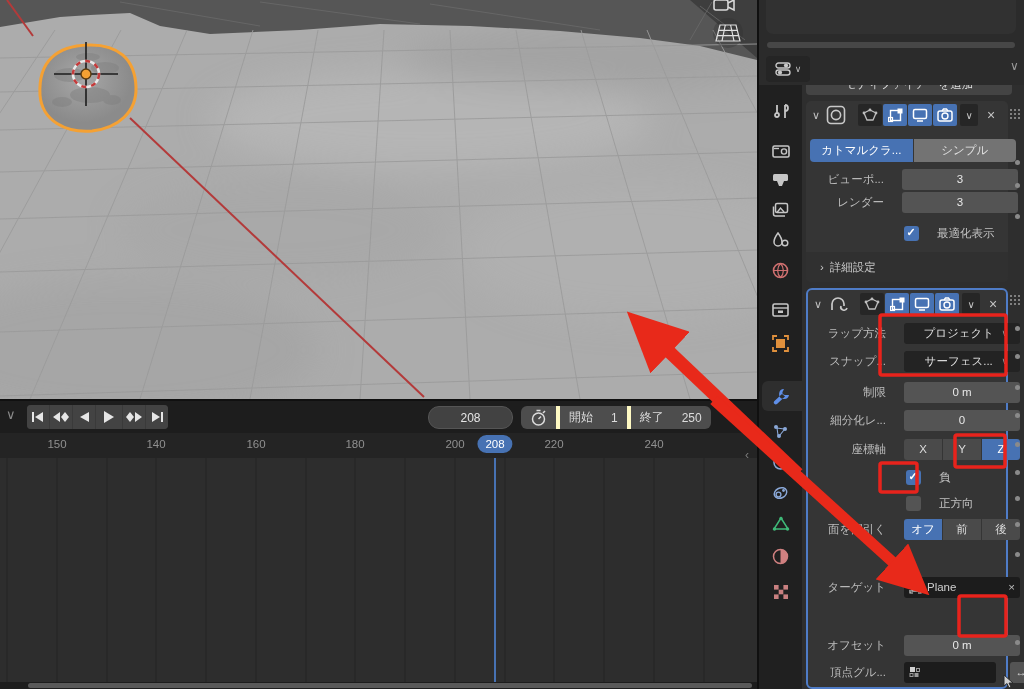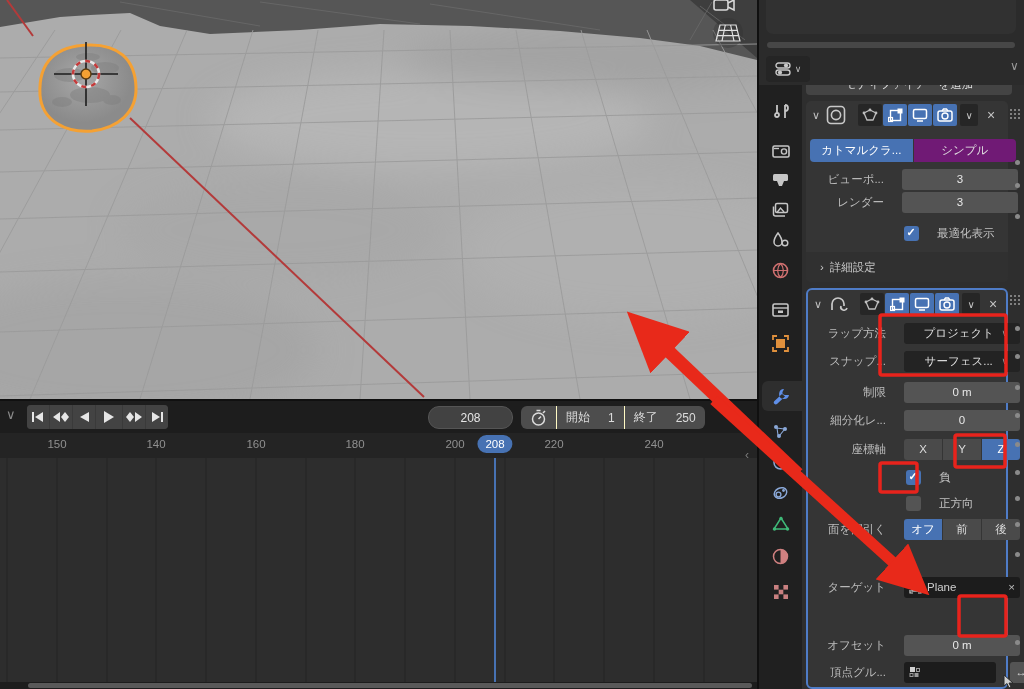--- a/index.html
+++ b/index.html
@@ -16,21 +16,21 @@
   #tl-header{position:absolute;left:0;top:0;width:757px;height:32px;background:#1d1d1d;}
   .tl-chev{position:absolute;left:6px;top:6px;color:#8a8a8a;font-size:13px;}
   #playback{position:absolute;left:27px;top:4px;height:24px;display:flex;background:#3a3a3a;border-radius:4px;overflow:hidden;}
   .pb-btn{width:22px;height:24px;display:flex;align-items:center;justify-content:center;background:#434343;margin-right:1px;}
   .pb-btn:last-child{margin-right:0;}
   .pb-btn.play{width:26px;}
   #cur-frame{position:absolute;left:428px;top:5px;width:85px;height:23px;background:#424242;
              border:1px solid #555;border-radius:11px;color:#e6e6e6;font-size:12px;
              display:flex;align-items:center;justify-content:center;box-sizing:border-box;}
   #range-group{position:absolute;left:521px;top:5px;height:23px;display:flex;background:#4d4d4d;border-radius:6px;overflow:hidden;align-items:center;}
-  #range-group .seg{display:flex;align-items:center;height:100%;padding:0 9px;border-right:1px solid #fef9c3;color:#dcdcdc;font-size:12px;gap:18px;}
+  #range-group .seg{display:flex;align-items:center;height:100%;padding:0 9px;border-right:4px solid #fef9c3;color:#dcdcdc;font-size:12px;gap:18px;}
   #range-group .seg:last-child{border-right:none;}
   .tl-collapse{position:absolute;left:745px;top:47px;color:#7d7d7d;font-size:12px;}
   #ruler{position:absolute;left:0;top:32px;width:757px;height:25px;background:#242424;}
   .ruler-num{position:absolute;top:5px;transform:translateX(-50%);color:#909090;font-size:11.5px;}
   #playhead-badge{position:absolute;left:495px;top:2px;transform:translateX(-50%);
       background:#4772b3;color:#fff;font-size:11.5px;border-radius:11px;padding:3px 8px;}
   #tracks{position:absolute;left:0;top:57px;width:757px;height:224px;background:#2d2d2d;}
   #playhead-line{position:absolute;left:494px;top:0;width:2px;height:224px;background:#4772b3;}
   #tl-scroll{position:absolute;left:0;top:281px;width:757px;height:7px;background:#1d1d1d;}
   #tl-thumb{position:absolute;left:28px;top:1px;width:724px;height:5px;background:#595959;border-radius:3px;}
@@ -80,21 +80,21 @@
   .seg-btn.sel{background:#4772b3;color:#fff;}
   .checkbox{width:15px;height:15px;border-radius:3px;background:#545454;flex:none;margin-left:2px;}
   .checkbox.checked{background:#4772b3;position:relative;}
   .checkbox.checked::after{content:"\2713";color:#fff;font-size:11px;position:absolute;left:2.5px;top:0.5px;font-weight:bold;}
   .checkbox.dis{background:#3d3d3d;}
   .cb-lbl{color:#c2c2c2;font-size:11.5px;margin-left:6px;}
   .cb-lbl.dis{color:#6e6e6e;}
   .dot{position:absolute;left:213px;width:5px;height:5px;border-radius:50%;background:#8a8a8a;}
 
   #segmented{position:absolute;left:4px;top:38px;width:206px;height:23px;display:flex;gap:1px;border-radius:4px;overflow:hidden;}
-  .bigseg{flex:1;display:flex;align-items:center;justify-content:center;font-size:11.5px;color:#e2e2e2;background:#701a75;}
+  .bigseg{flex:1;display:flex;align-items:center;justify-content:center;font-size:11.5px;color:#e2e2e2;background:#737373;}
   .bigseg.sel{background:#4772b3;color:#fff;}
   #subpanel-hdr{position:absolute;left:0;top:151px;width:100%;height:30px;background:#303030;border-radius:0 0 5px 5px;
      display:flex;align-items:center;color:#c9c9c9;font-size:11.5px;gap:6px;padding-left:14px;box-sizing:border-box;}
   #addmod{position:absolute;left:4px;top:-12px;width:206px;height:22px;background:#444;border-radius:4px;
      color:#ddd;font-size:11.5px;display:flex;align-items:center;justify-content:center;}
 
   
   #annot{left:0;top:0;width:1024px;height:689px;pointer-events:none;z-index:60;}
   #cursor{left:1002px;top:674px;z-index:70;pointer-events:none;}
 </style>

